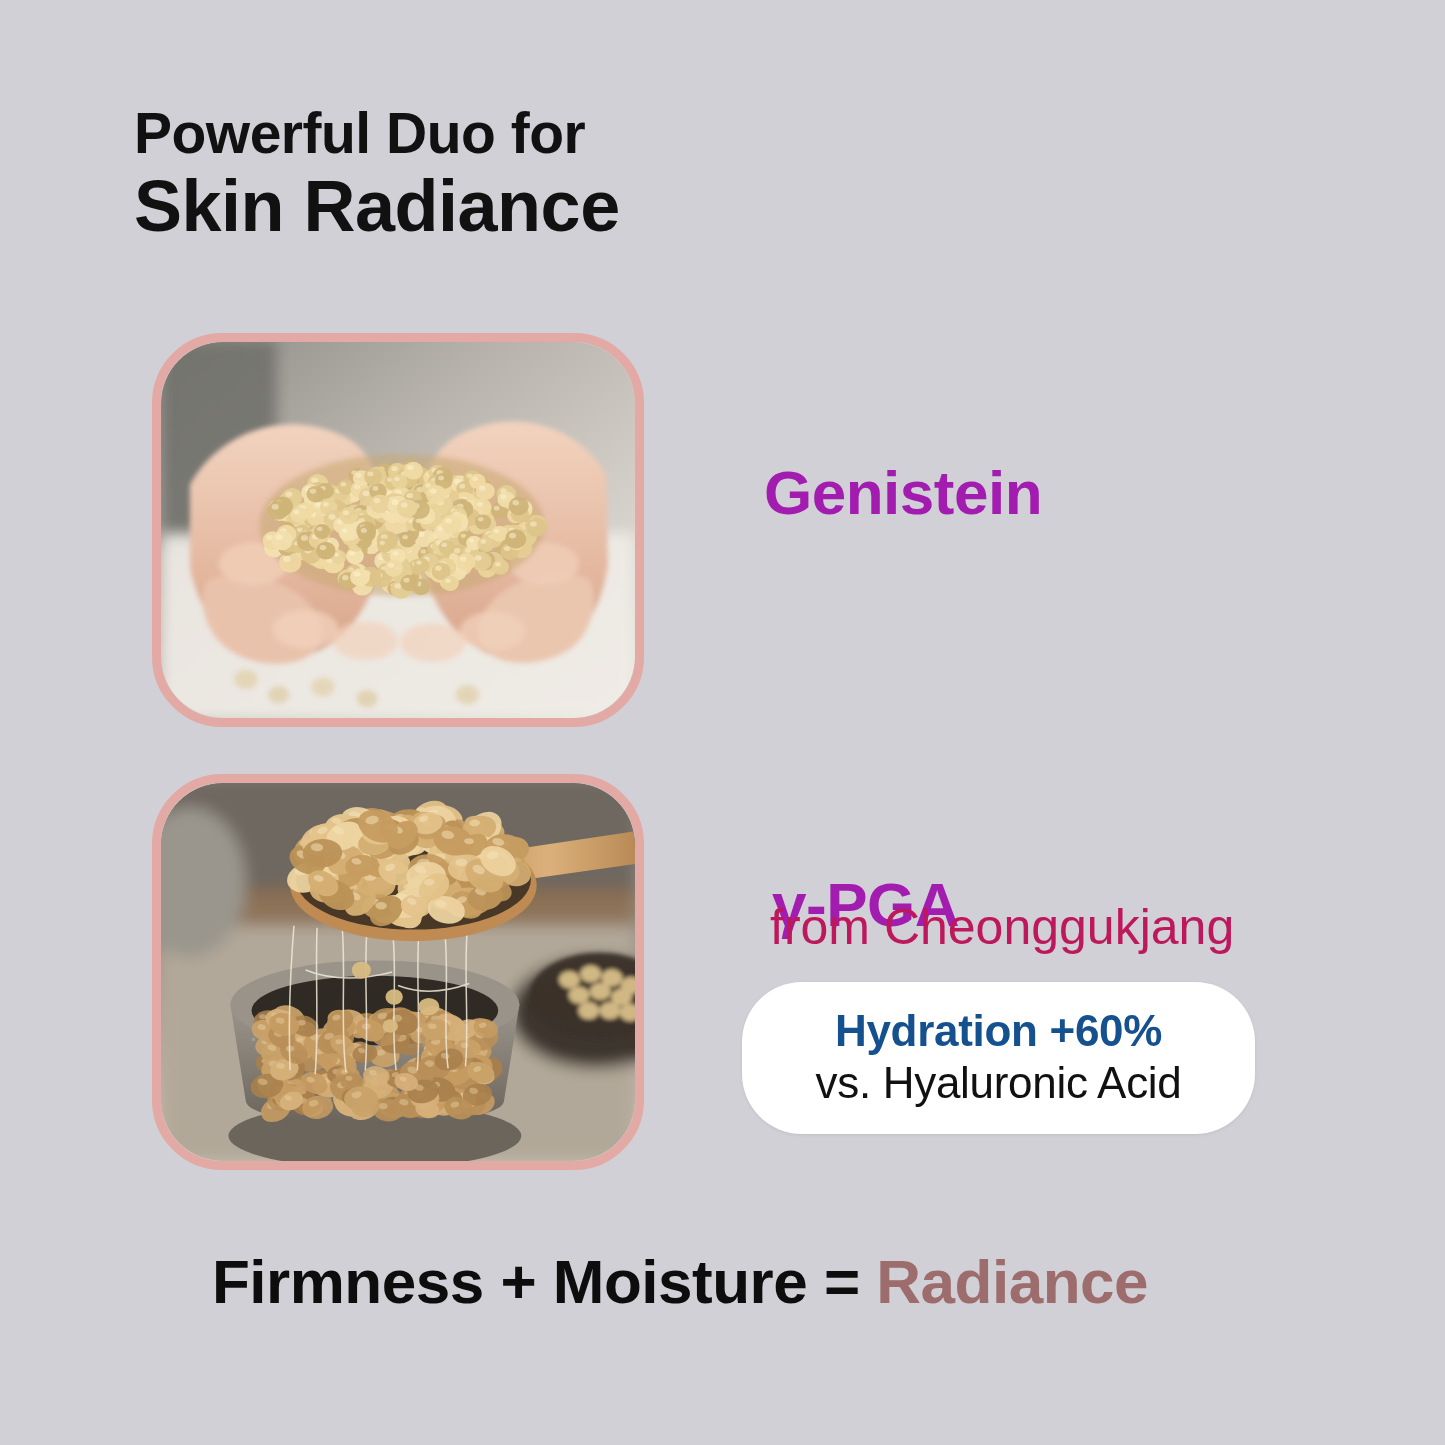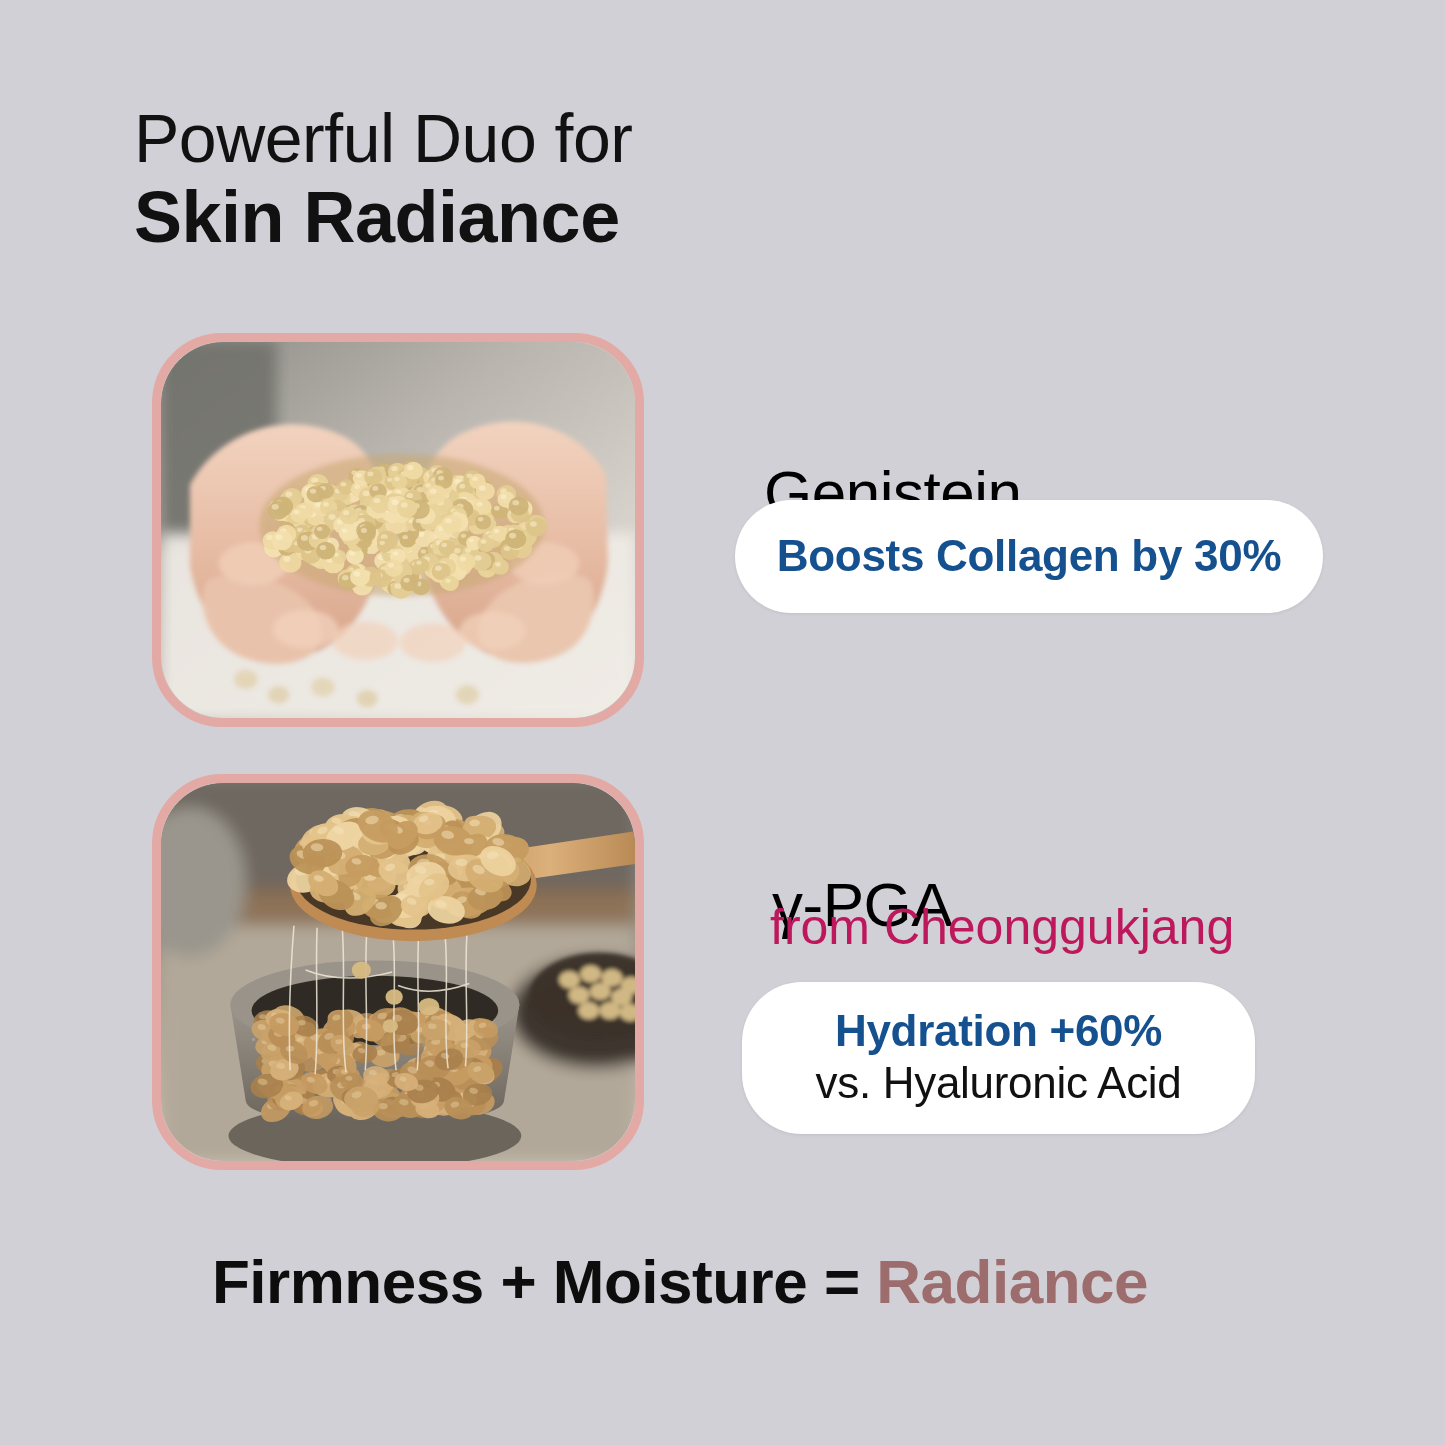--- a/index.html
+++ b/index.html
@@ -23,22 +23,22 @@
   .headline {
     position: absolute;
     left: 134px;
     top: 104px;
     width: 760px;
     line-height: 1.02;
     color: #111111;
   }
   .headline-line1 {
     display: block;
-    font-size: 68px;
-    font-weight: 400;
+    font-size: 57px;
+    font-weight: 700;
     letter-spacing: -0.5px;
     white-space: nowrap;
   }
   .headline-line2 {
     display: block;
     font-size: 72px;
     font-weight: 700;
     letter-spacing: -0.5px;
     margin-top: 8px;
     white-space: nowrap;
@@ -69,22 +69,22 @@
     position: absolute;
     inset: 0;
     overflow: hidden;
     border-radius: 62px;
   }
   .photo-svg { display: block; width: 100%; height: 100%; }
 
   
   .ingredient-title {
     position: absolute;
-    font-weight: 400;
-    color: #000000;
+    font-weight: 700;
+    color: #a21caf;
     letter-spacing: -0.5px;
     white-space: nowrap;
   }
   #title-genistein {
     left: 764px;
     top: 406px;
     font-size: 62px;
   }
   #title-gpga {
     left: 748px;
@@ -871,23 +871,20 @@
           <ellipse cx="168" cy="360" rx="12" ry="10" fill="#ddc693"></ellipse>
           <ellipse cx="214" cy="372" rx="11" ry="9" fill="#d5bd86"></ellipse>
           <ellipse cx="318" cy="368" rx="12" ry="10" fill="#d9c28c"></ellipse>
         </g>
       </svg>
     </div>
   </div>
 
   <h2 class="ingredient-title" id="title-genistein">Genistein</h2>
 
-  <div class="pill" id="pill-genistein">
-    <div class="pill-primary">Boosts Collagen by 30%</div>
-  </div>
 
   <div class="photo-card" id="photo-card-gpga">
     <div class="photo-inner">
       <svg class="photo-svg" viewBox="0 0 492 396" preserveAspectRatio="xMidYMid slice">
         <defs>
           <linearGradient id="bgTop2" x1="0" y1="0" x2="0" y2="1">
             <stop offset="0%" stop-color="#7d7a74"></stop>
             <stop offset="42%" stop-color="#9a9187"></stop>
             <stop offset="100%" stop-color="#cfc6ba"></stop>
           </linearGradient>

